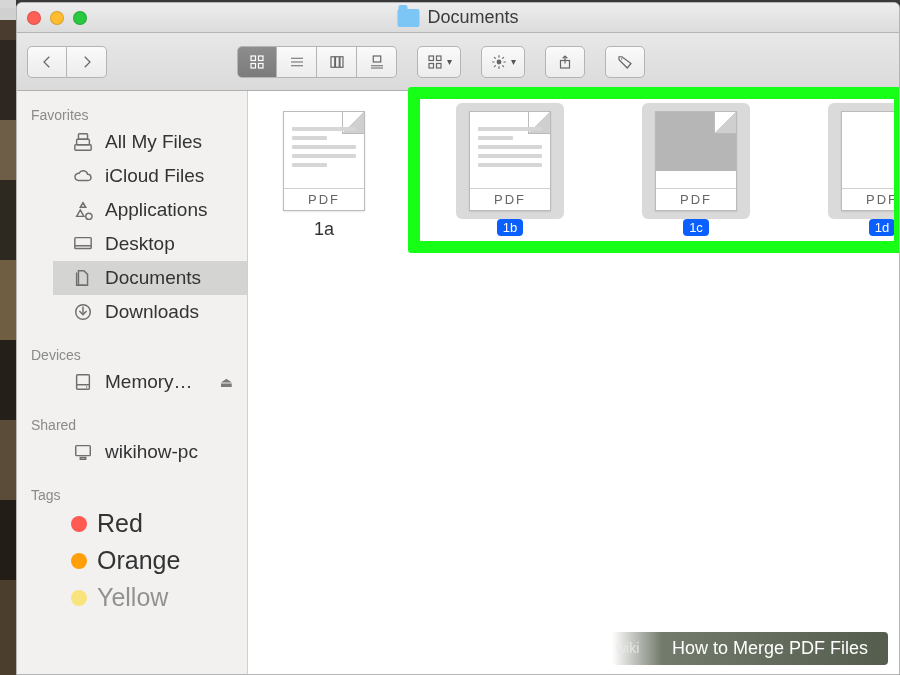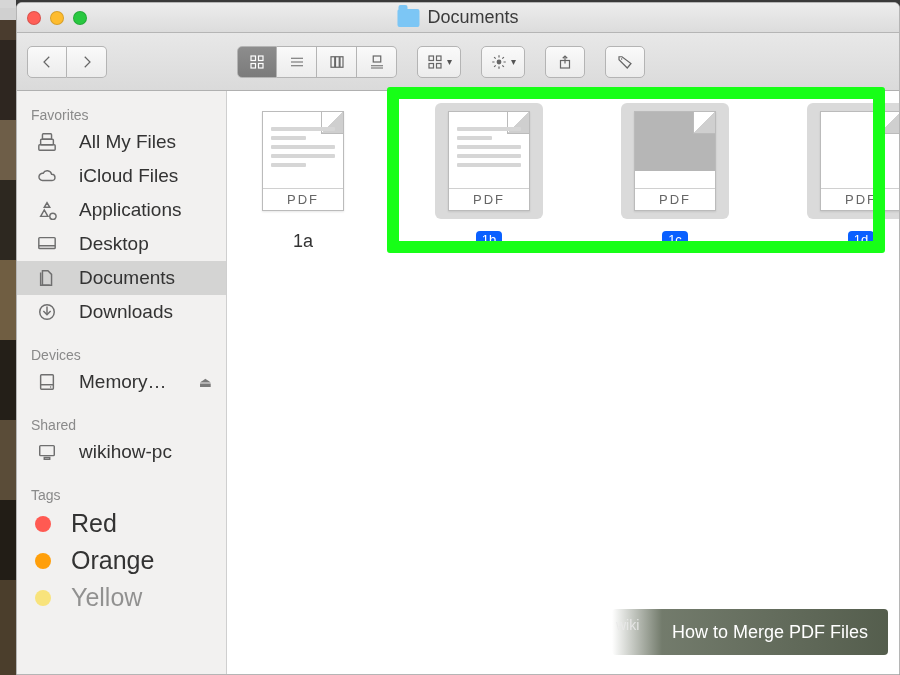--- a/index.html
+++ b/index.html
@@ -24,47 +24,47 @@
   .seg .btn:first-child { border-radius:5px 0 0 5px; }
   .seg .btn:last-child { border-radius:0 5px 5px 0; }
   .seg .btn:only-child, .btn.single { border-radius:5px; }
   .btn.active { background:linear-gradient(#8d8d8d,#7b7b7b); color:#fff; }
   .btn svg { width:18px; height:18px; stroke:#666; stroke-width:1.6; fill:none; }
   .btn.active svg { stroke:#fff; }
   .caret { font-size:10px; margin-left:3px; }
 
   
   .body { flex:1; display:flex; min-height:0; }
-  .sidebar { width:210px; background:#f2f1f0; border-right:1px solid #cfcfcf; padding:10px 0 4px 0; overflow:hidden; flex-shrink:0; }
+  .sidebar { width:231px; background:#f2f1f0; border-right:1px solid #cfcfcf; padding:10px 0 4px 0; overflow:hidden; flex-shrink:0; }
   .section-label { font-size:14px; color:#8a8a8a; padding:6px 14px 2px; }
-  .sb-item { display:flex; align-items:center; gap:20px; padding:4px 14px 4px 18px; font-size:19px; color:#333; min-height:34px; }
+  .sb-item { display:flex; align-items:center; gap:10px; padding:4px 14px 4px 18px; font-size:19px; color:#333; min-height:34px;margin-left:36px; }
   .sb-item .ic { width:24px; height:20px; display:flex; align-items:center; justify-content:center; color:#6f6f6f; }
   .sb-item .ic svg{ width:22px; height:20px; stroke:#6f6f6f; stroke-width:1.6; fill:none;}
   .sb-item.active { background:#d4d4d3; }
   .sb-item .eject { margin-left:auto; font-size:14px; color:#7a7a7a;}
   .tag-dot{ width:16px;height:16px;border-radius:50%; }
   .sidebar .tags .sb-item{font-size:25px;}
 
   .content { flex:1; background:#fff; padding:12px 18px; position:relative; }
   .file-grid { display:flex; gap:70px; align-items:flex-start; }
-  .file { width:116px; display:flex; flex-direction:column; align-items:center; gap:12px; }
+  .file { width:116px; display:flex; flex-direction:column; align-items:center; gap:0; }
   .thumb-wrap { width:108px; height:116px; display:flex; align-items:center; justify-content:center; }
   .file.sel .thumb-wrap{ background:#dadada; border-radius:6px;}
   .doc { width:82px; height:100px; background:#fff; border:1px solid #bbb; position:relative; box-shadow:0 1px 2px rgba(0,0,0,.1);}
   .doc .fold{ position:absolute; top:0; right:0; width:22px;height:22px; background:linear-gradient(135deg,#fff 0 49%,#cfcfcf 50% 100%); border-left:1px solid #bbb; border-bottom:1px solid #bbb;}
   .doc .ribbon{position:absolute;left:0;right:0;bottom:0;height:22px;background:rgba(255,255,255,.92);border-top:1px solid #d0d0d0;display:flex;align-items:center;justify-content:center;font-size:13px;letter-spacing:2px;color:#666;}
   .doc .body1{position:absolute;left:8px;right:8px;top:10px;bottom:30px;}
   .doc .line{background:#d6d6d6;height:4px;margin:5px 0;border-radius:1px;}
   .doc .half{width:55%;}
   .doc .band{position:absolute;left:0;right:0;top:0;height:60%;background:#b6b6b6;}
   .fname{font-size:18px;color:#333;}
   .file.sel .fname{ background:#0a60ff; color:#fff; padding:1px 6px; border-radius:4px; font-size:13px;}
   .highlight-box { position:absolute; border:12px solid #17ff17; border-radius:3px; }
 
-  .caption { position:absolute; right:12px; bottom:20px; height:46px; padding:0 20px 0 60px; display:flex; align-items:center; color:#fff; font-size:18px; border-radius:4px; background:linear-gradient(90deg, rgba(90,100,82,0) 0, rgba(90,100,82,.85) 50px, rgba(70,80,62,.92) 100%); }
+  .caption { position:absolute; right:12px; bottom:10px; height:33px; padding:0 20px 0 60px; display:flex; align-items:center; color:#fff; font-size:18px; border-radius:4px; background:linear-gradient(90deg, rgba(90,100,82,0) 0, rgba(90,100,82,.85) 50px, rgba(70,80,62,.92) 100%); }
   .caption .wiki{position:absolute;left:4px;top:8px;font-size:14px;color:#e9e9e9;opacity:.9;}
 </style>
 </head>
 <body>
 
 <div class="desktop-strip"></div>
 
 <div class="window">
 
   <div class="titlebar">

